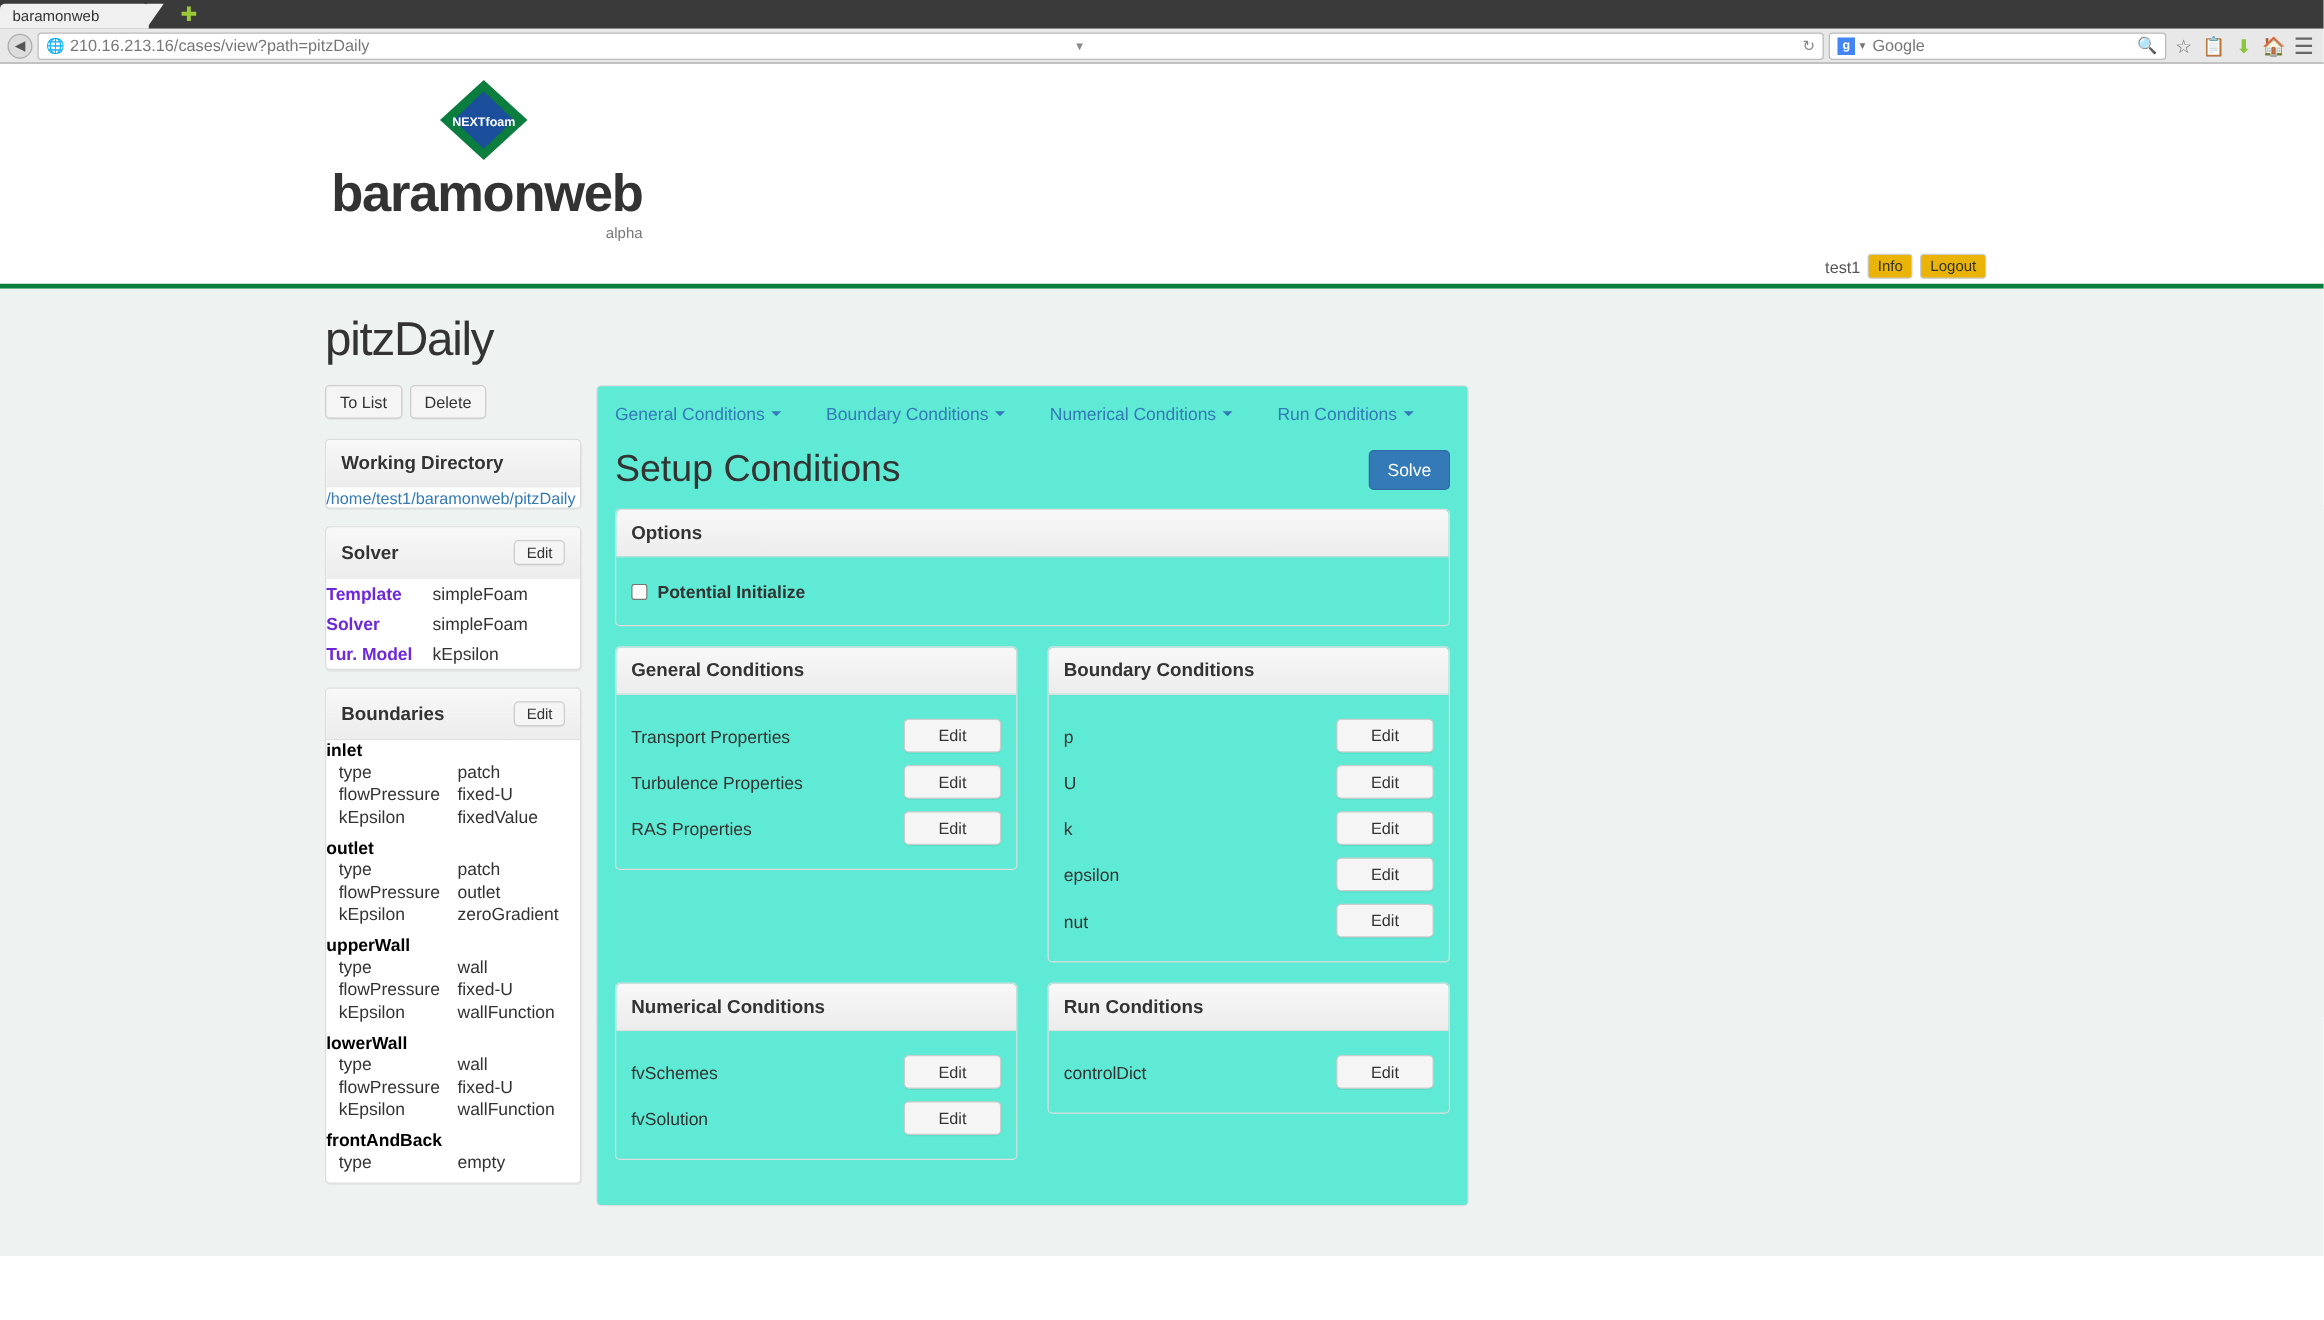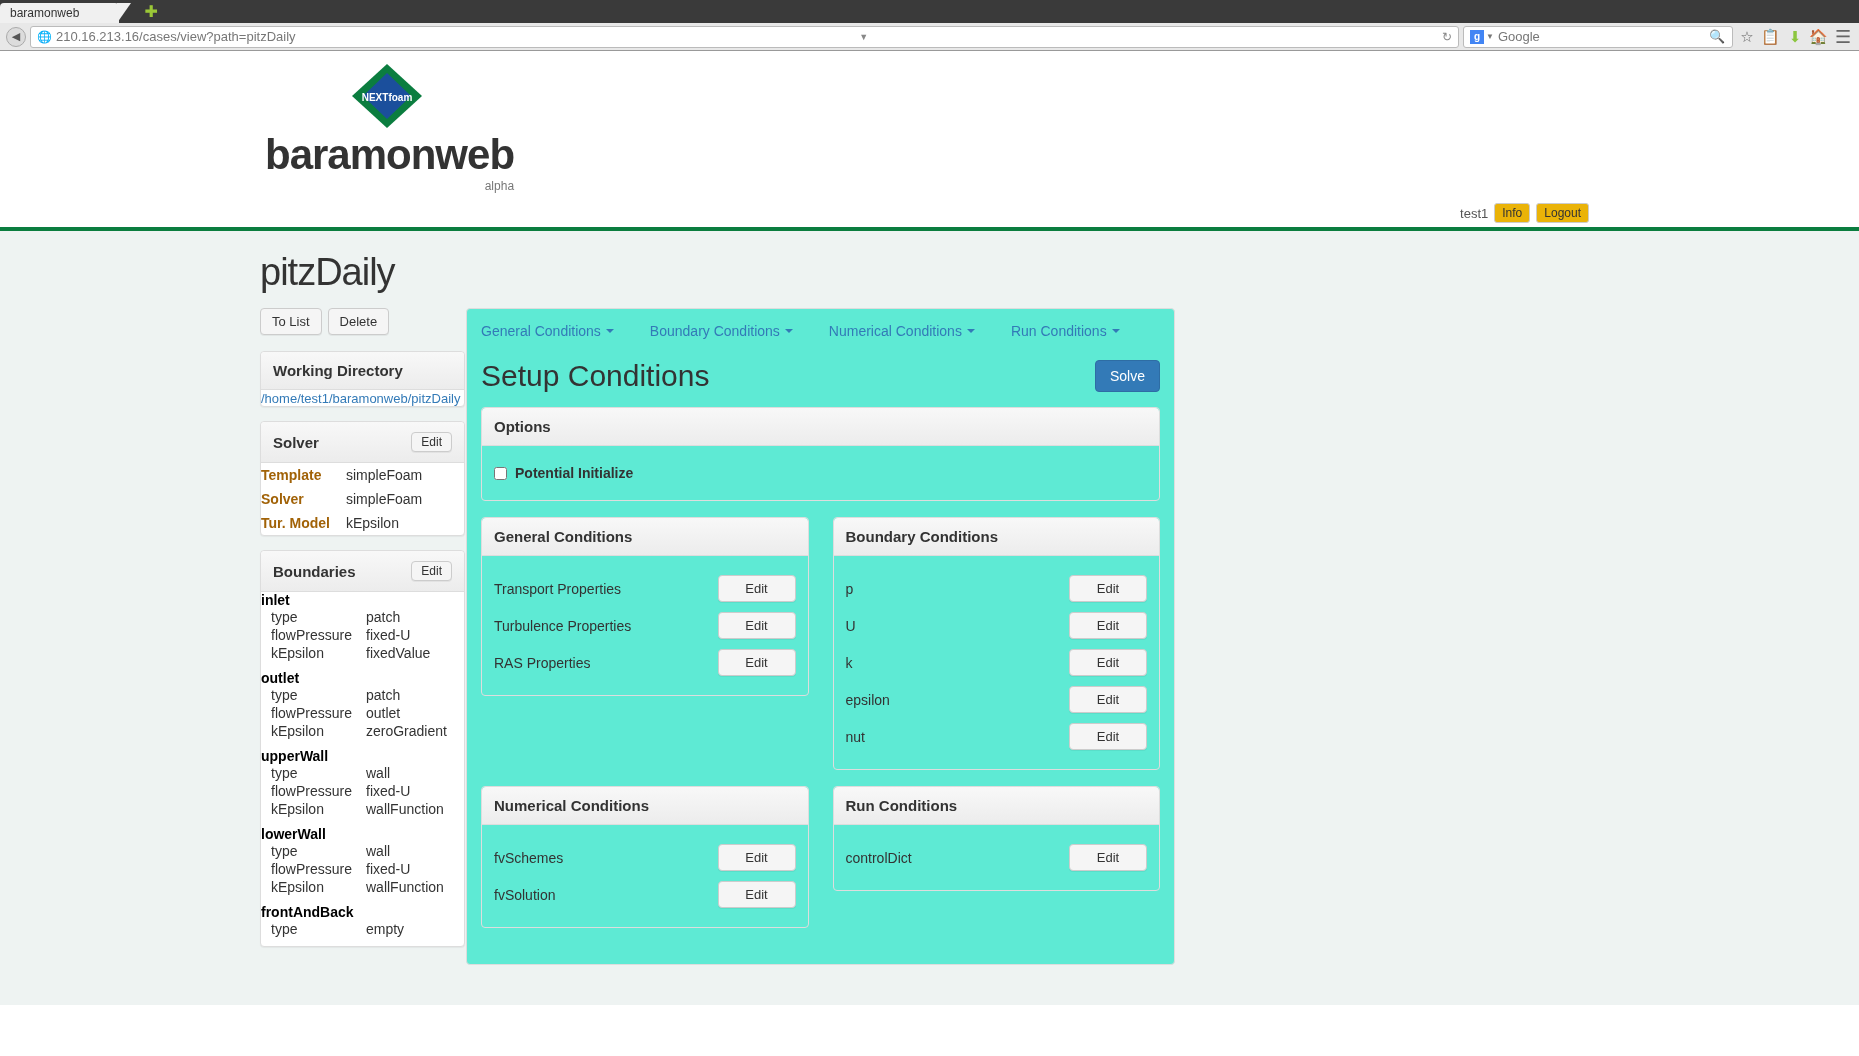--- a/index.html
+++ b/index.html
@@ -33,34 +33,34 @@
 .brand { font-size: 42px; font-weight: bold; color: #333; letter-spacing: -1px; margin-left: 5px; }
 .brand-sub { font-size: 12px; color: #777; margin-left: 3px; align-self: flex-end; margin-bottom: 6px; }
 .user-area { background: #fff; padding: 4px 0 4px; border-bottom: 4px solid #0b7d3f; display: flex; justify-content: flex-end; padding-right: 270px; gap: 6px; align-items: center; }
 .user-label { font-size: 13px; color: #555; }
 .btn-sm { font-size: 12px; padding: 2px 7px; background: #eab308; border: 1px solid #ccc; border-radius: 3px; cursor: pointer; color: #333; }
 
 
 .content-area { background: #eef3f2; min-height: 740px; padding: 20px 0 40px; }
 .content-inner { width: 915px; margin: 0 auto 0 260px; }
 .case-title { font-size: 38px; font-weight: 500; color: #333; margin-bottom: 14px; letter-spacing: -1px; }
-.layout { display: flex; gap: 1px; align-items: flex-start; justify-content: center; }
+.layout { display: flex; gap: 12px; align-items: flex-start; justify-content: center; }
 
 .sidebar { width: 205px; flex: 0 0 205px; }
 .action-btns { display: flex; gap: 6px; margin-bottom: 16px; }
 .btn { font-size: 13px; padding: 5px 11px; background: #f5f5f5; border: 1px solid #ccc; border-radius: 4px; cursor: pointer; color: #333; box-shadow: 0 1px 0 rgba(0,0,0,0.05); }
 .btn-xs { font-size: 12px; padding: 2px 9px; }
 
 .panel { background: #fff; border: 1px solid #ddd; border-radius: 4px; margin-bottom: 14px; box-shadow: 0 1px 1px rgba(0,0,0,0.05); }
 .panel-head { background: linear-gradient(#f8f8f8, #ececec); border-bottom: 1px solid #ddd; padding: 10px 12px; font-size: 15px; font-weight: bold; color: #333; border-radius: 4px 4px 0 0; display: flex; align-items: center; justify-content: space-between; }
 .panel-body { padding: 0; }
 .link { color: #337ab7; text-decoration: none; cursor: pointer; font-size: 13px; word-break: break-all; }
 
 .kv-row { display: flex; padding: 4px 0; font-size: 14px; }
-.kv-k { width: 85px; font-weight: bold; color: #a16207; }
+.kv-k { width: 85px; font-weight: bold; color: #6d28d9; }
 .kv-v { color: #333; }
 
 .boundary-group { margin-bottom: 8px; }
 .boundary-name { font-weight: bold; font-size: 14px; color: #000000; }
 .boundary-row { display: flex; font-size: 14px; padding: 1px 0 1px 10px; }
 .boundary-k { width: 95px; color: #333; }
 .boundary-v { color: #333; }
 
 .main-pane { flex: 1; background: #5eead4; border: 1px solid #ddd; border-radius: 4px; padding: 0; }
 .tabs-bar { display: flex; gap: 32px; padding: 8px 12px 0; }

